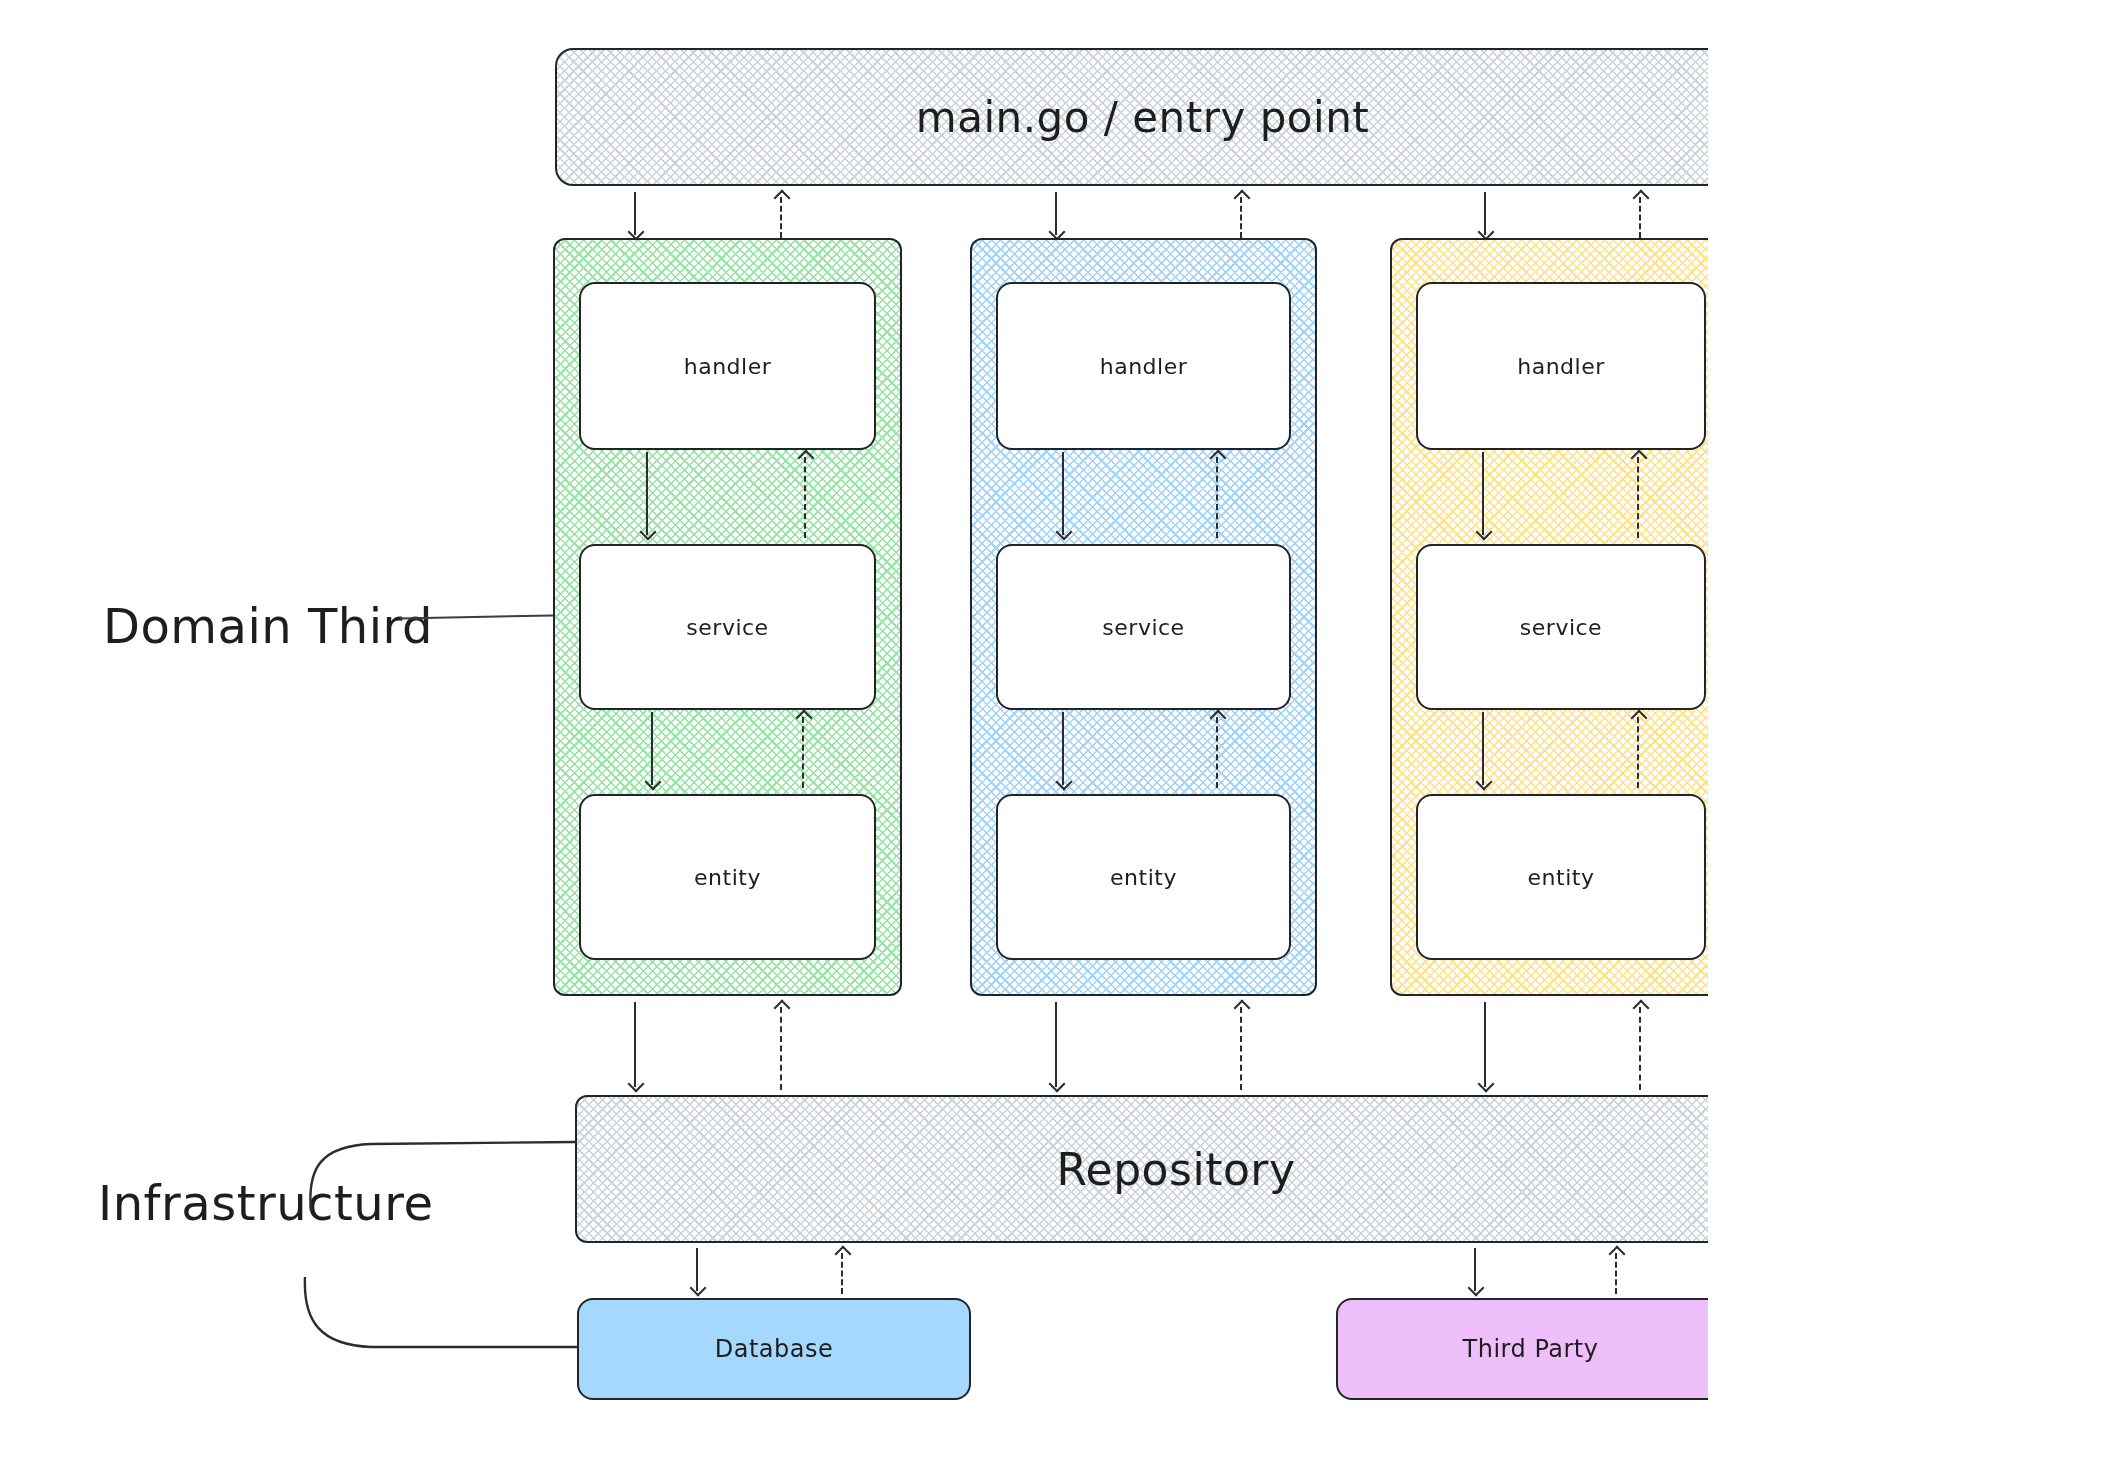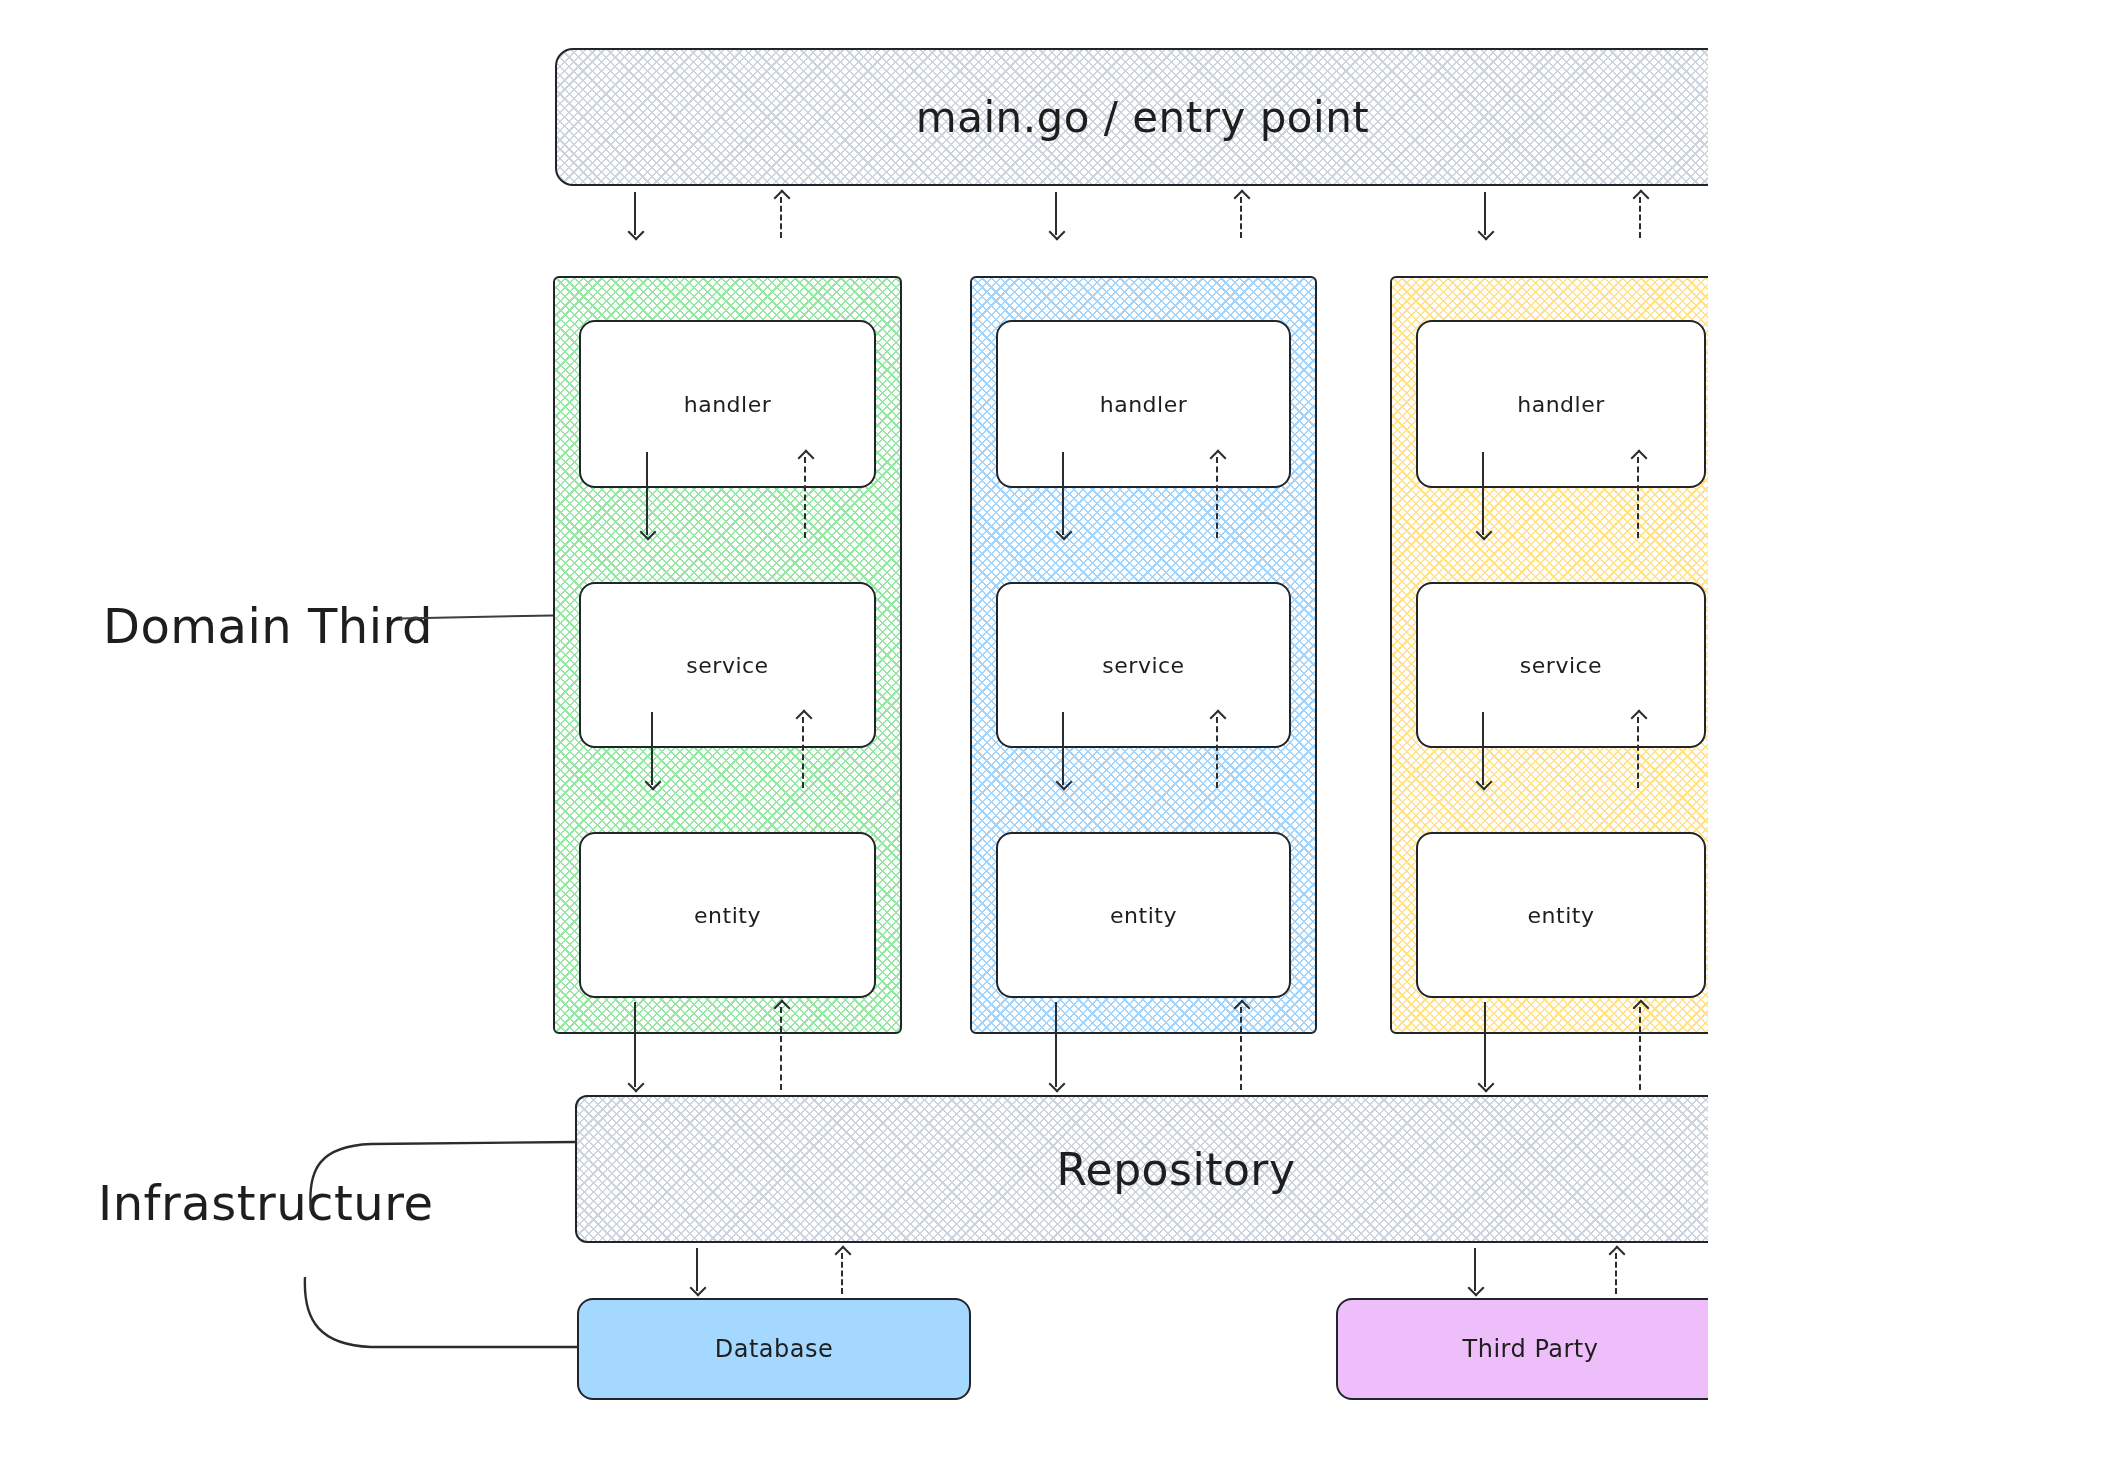--- a/index.html
+++ b/index.html
@@ -8,21 +8,21 @@
     font-family:"DejaVu Sans","Liberation Sans",sans-serif;color:#1e1e1e;
     --ink:#2a2c31;
   }
   .node{position:absolute;display:flex;align-items:center;justify-content:center;
     border:2.5px solid #21242a;background-color:#ffffff;box-sizing:border-box;}
   .node .lbl{white-space:nowrap;letter-spacing:.5px;}
   .entry{border-radius:18px;}
   .entry .lbl{font-size:42px;}
   .repo{border-radius:12px;}
   .repo .lbl{font-size:44px;margin-left:42px;}
-  .column{position:absolute;border:2.5px solid #21242a;border-radius:6px;box-sizing:border-box;margin-top:38px;}
+  .column{position:absolute;border:2.5px solid #21242a;border-radius:12px;box-sizing:border-box;}
   .inner-box{position:absolute;left:24px;right:24px;background:#ffffff;border:2px solid #21242a;
     border-radius:16px;display:flex;align-items:center;justify-content:center;box-sizing:border-box;}
   .inner-box .lbl{font-size:22px;letter-spacing:.5px;}
   .infra-node{border-radius:16px;border-width:2px;}
   .infra-node .lbl{font-size:24px;}
   .side-label{position:absolute;font-size:48px;letter-spacing:.5px;white-space:nowrap;}
   .connector{position:absolute;height:0;border-top:2.5px solid #3a3d42;transform:rotate(-1.2deg);}
   
   .arrow{position:absolute;width:14px;}
   .arrow .shaft{position:absolute;left:6px;top:0;bottom:3px;width:0;border-left:2px solid var(--ink);}

